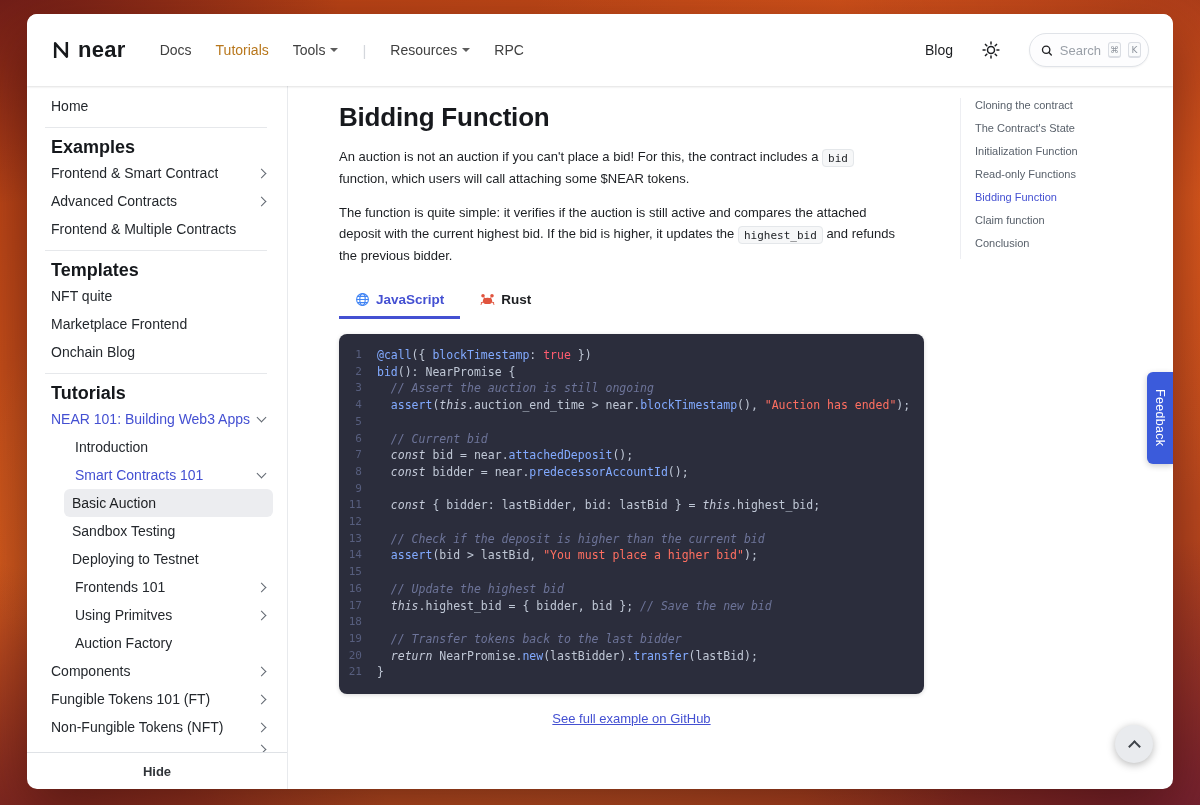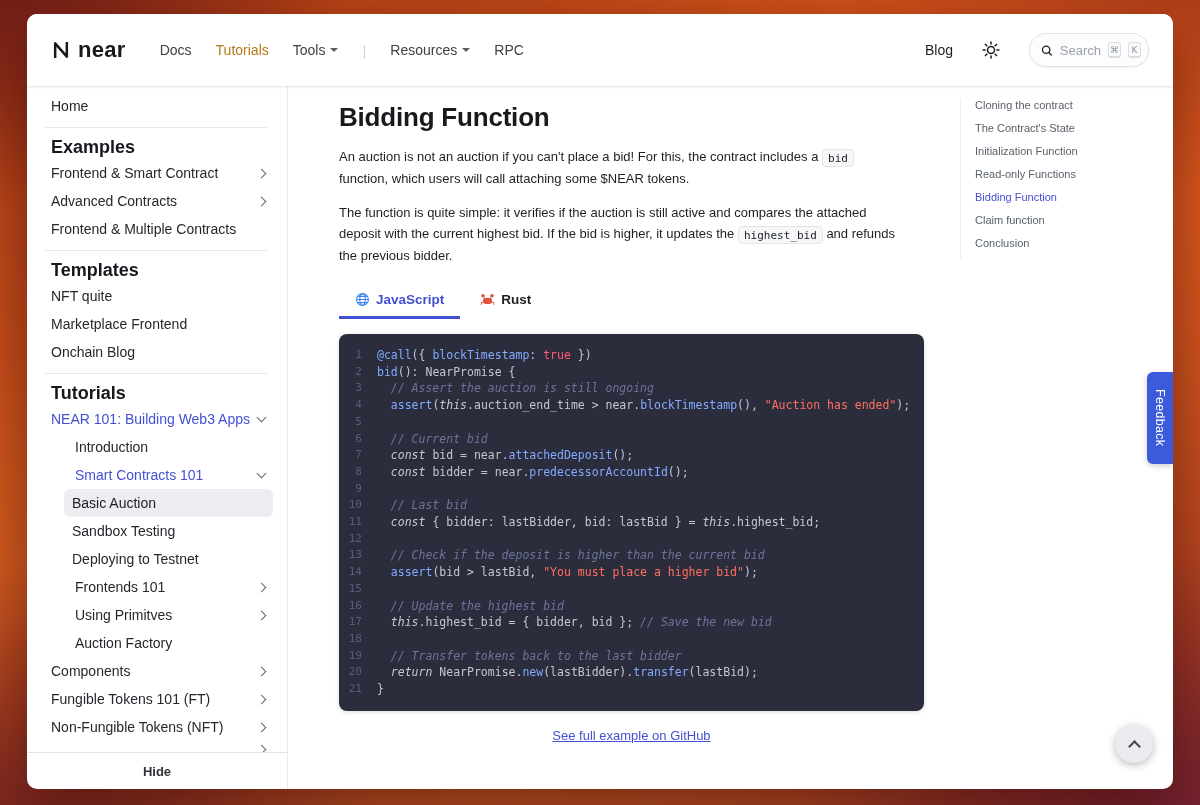--- a/index.html
+++ b/index.html
@@ -310,24 +310,20 @@
           </div>
           <div class="code-row">
             <span class="gutter">8</span>
             <span class="code-text"><span class="tk-d">  </span><span class="tk-k">const</span><span class="tk-d"> bidder = near.</span><span class="tk-f">predecessorAccountId</span><span class="tk-d">();</span></span>
           </div>
           <div class="code-row">
             <span class="gutter">9</span>
             <span class="code-text"></span>
           </div>
           <div class="code-row">
-            <span class="gutter">10</span>
-            <span class="code-text"><span class="tk-c">  // Last bid</span></span>
-          </div>
-          <div class="code-row">
             <span class="gutter">11</span>
             <span class="code-text"><span class="tk-d">  </span><span class="tk-k">const</span><span class="tk-d"> { bidder: lastBidder, bid: lastBid } = </span><span class="tk-k">this</span><span class="tk-d">.highest_bid;</span></span>
           </div>
           <div class="code-row">
             <span class="gutter">12</span>
             <span class="code-text"></span>
           </div>
           <div class="code-row">
             <span class="gutter">13</span>
             <span class="code-text"><span class="tk-c">  // Check if the deposit is higher than the current bid</span></span>

